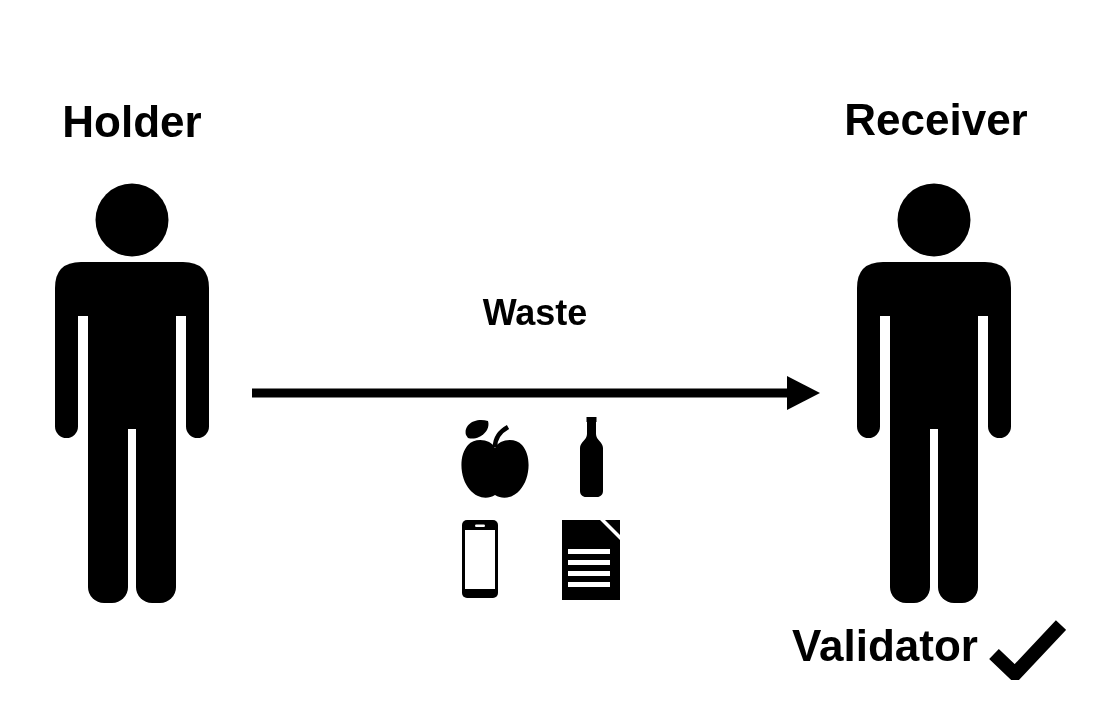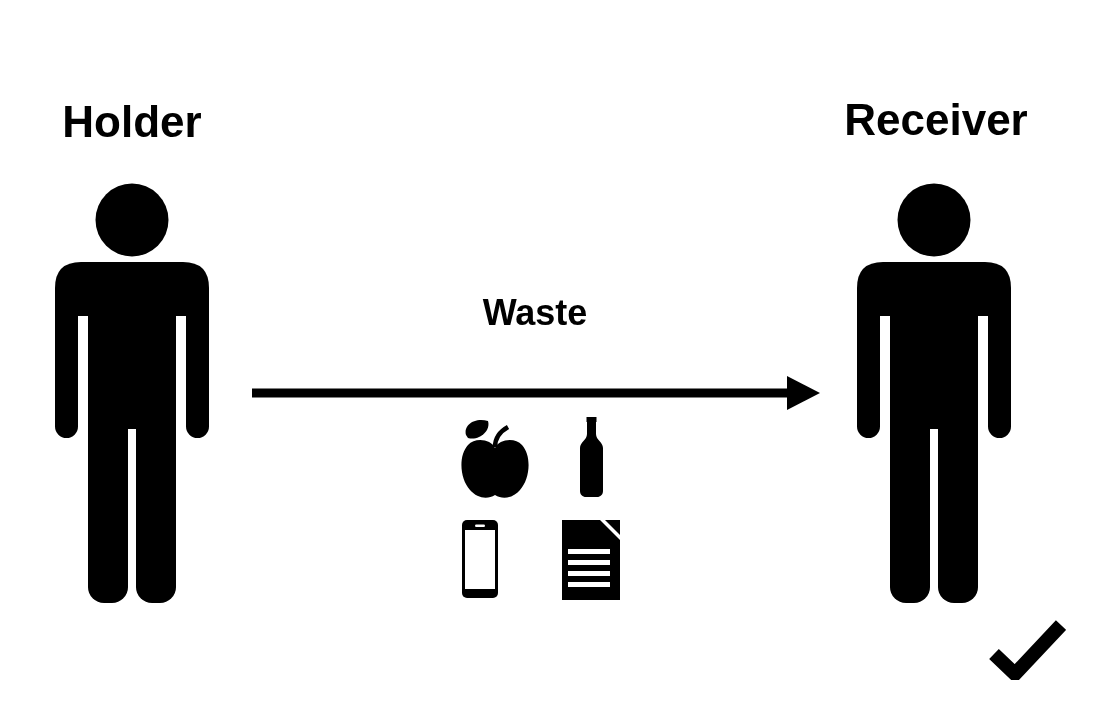--- a/index.html
+++ b/index.html
@@ -111,19 +111,20 @@
     <svg width="58" height="80" viewBox="0 0 58 80">
       <path class="ink" d="M0,0 H38 L58,20 V80 H0 Z"></path>
       <path class="ink" d="M43,0 H58 V15 Z"></path>
       <rect class="paper" x="6" y="29" width="42" height="5"></rect>
       <rect class="paper" x="6" y="40" width="42" height="5"></rect>
       <rect class="paper" x="6" y="51" width="42" height="5"></rect>
       <rect class="paper" x="6" y="62" width="42" height="5"></rect>
     </svg>
   </div>
 
+  <div class="label validator-label">Validator</div>
   <div class="icon checkmark">
     <svg width="78" height="62" viewBox="0 0 78 62">
       <path d="M6,36 L27,56 L73,7" fill="none" stroke="#000000" stroke-width="14" stroke-linejoin="miter" stroke-linecap="butt"></path>
     </svg>
   </div>
 
 </div>
 
 </body></html>

